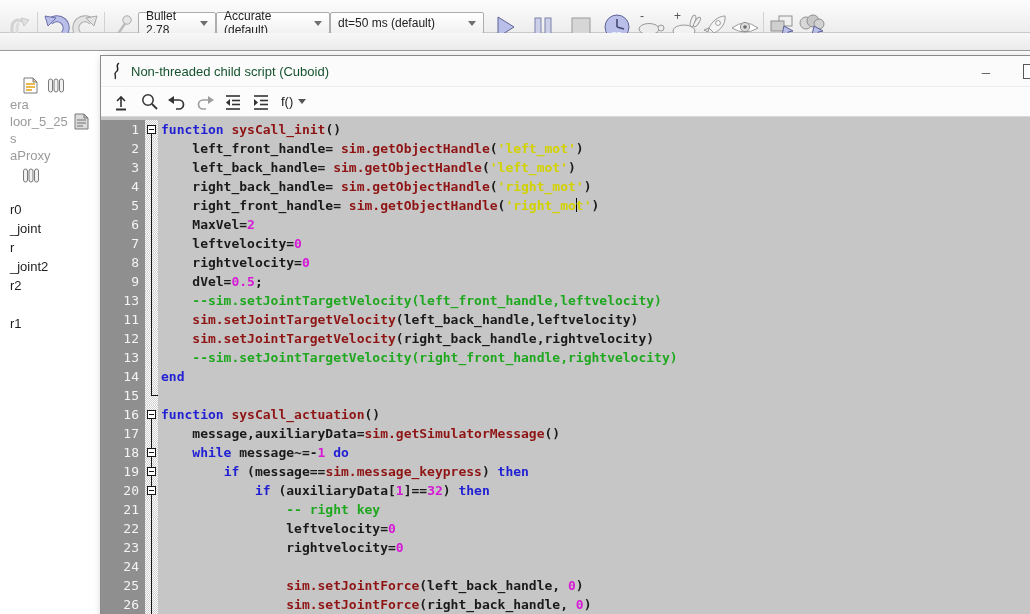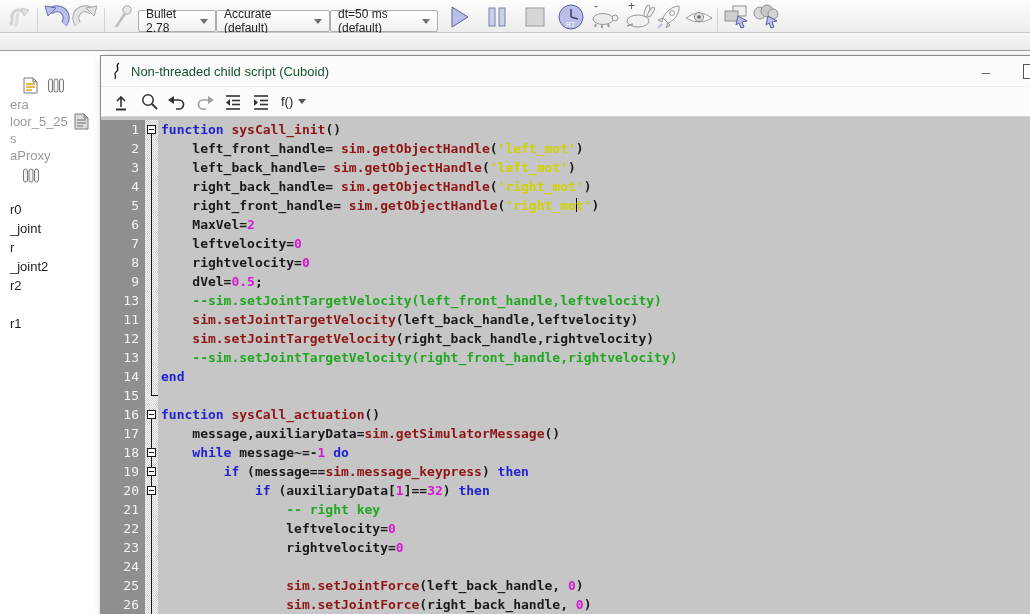--- a/index.html
+++ b/index.html
@@ -3,21 +3,21 @@
 <meta charset="utf-8">
 <style>
   html,body{margin:0;padding:0}
   body{width:1030px;height:614px;position:relative;overflow:hidden;background:#fff;
        font-family:"Liberation Sans",sans-serif;}
   svg{display:block}
 
   
   .main-toolbar{position:absolute;left:0;top:0;width:1030px;height:33px;
     background:linear-gradient(#fdfdfd,#ededed);border-bottom:1px solid #c9c9c9;
-    display:flex;align-items:flex-end;padding:0 4px;box-sizing:border-box;z-index:1}
+    display:flex;align-items:flex-start;padding:12px 4px;box-sizing:border-box;z-index:1}
   .tb-sep{width:1px;height:24px;background:#d2d2d2;margin:0 3px;flex:none}
   .tb-btn{width:30px;height:30px;display:flex;align-items:center;justify-content:center;
           position:relative;flex:none}
   .dropdown{height:22px;border:1px solid #adadad;border-radius:2px;
     background:linear-gradient(#ffffff,#f1f1f1);display:flex;align-items:center;
     font-size:12px;color:#222;padding:0 7px;justify-content:space-between;flex:none;box-sizing:border-box}
   .dd-arrow{width:0;height:0;border-left:4px solid transparent;border-right:4px solid transparent;
     border-top:5px solid #6f6f6f;margin-left:10px}
   .speed-sign{position:absolute;top:-1px;left:4px;font-size:12px;color:#555;line-height:10px}
 
@@ -116,21 +116,21 @@
     </span>
   </div>
   <div class="dropdown" style="width:78px">
     <span>Bullet 2.78</span>
     <span class="dd-arrow"></span>
   </div>
   <div class="dropdown" style="width:114px">
     <span>Accurate (default)</span>
     <span class="dd-arrow"></span>
   </div>
-  <div class="dropdown" style="width:108px">
+  <div class="dropdown" style="width:154px">
     <span>dt=50 ms (default)</span>
     <span class="dd-arrow"></span>
   </div>
   <div class="tb-btn" style="margin-left:6px">
     <span>
       <svg width="24" height="24" viewBox="0 0 24 24">
         <polygon points="5,2 21,12 5,22" fill="#b9bfe8" stroke="#5d6296"></polygon>
       </svg>
     </span>
   </div>

